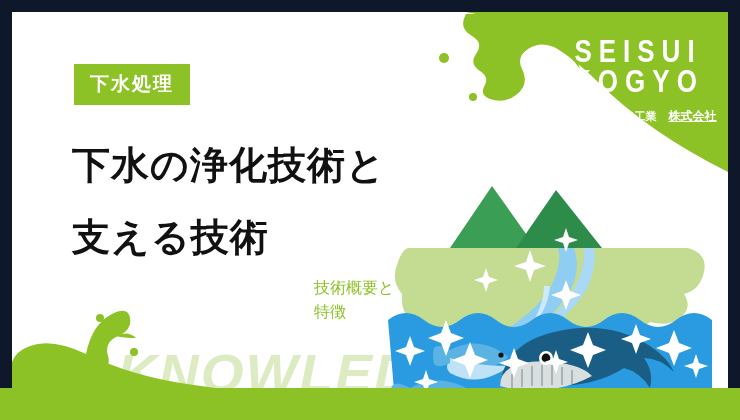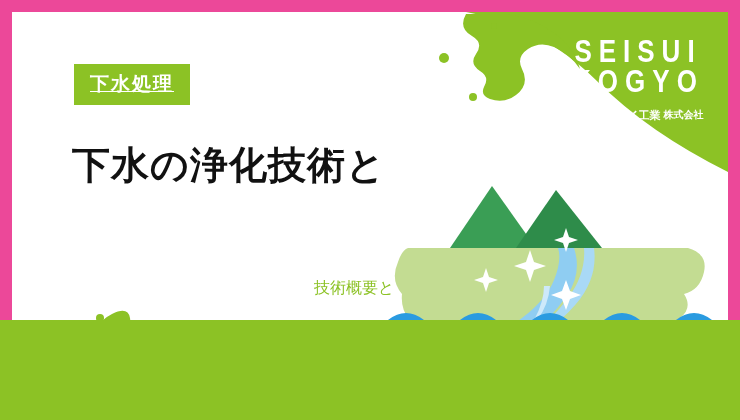--- a/index.html
+++ b/index.html
@@ -2,22 +2,22 @@
 <html><head>
 <meta charset="utf-8">
 <style>
   html,body{margin:0;padding:0;}
   body{
     width:740px;height:420px;
     font-family:"Liberation Sans","DejaVu Sans",sans-serif;
     background:#8CC225;overflow:hidden;
   }
   .card{
-    position:relative;width:740px;height:320px;
-    background:#ec4899;overflow:hidden;
+    position:relative;width:740px;height:388px;
+    background:#0f172a;overflow:hidden;
   }
   
   .inner-panel{
     position:absolute;left:12px;top:12px;
     width:716px;height:396px;
     background:#ffffff;overflow:hidden;
   }
   
   .topwave{position:absolute;right:0;top:0;width:380px;height:160px;}
   
@@ -27,34 +27,33 @@
     align-items:center;justify-content:flex-start;padding-top:22px;
     box-sizing:border-box;
   }
   .logo-line{
     color:#ffffff;font-weight:bold;letter-spacing:7px;
     font-size:26px;line-height:30px;text-align:center;
     font-family:"Liberation Sans",sans-serif;
     transform:scaleY(1.18);transform-origin:center top;
   }
   .logo-sub{
-    margin-top:14px;display:flex;align-items:flex-start;gap:3px;
+    margin-top:14px;display:flex;align-items:center;gap:12px;
     color:#ffffff;font-size:11px;font-weight:bold;
     font-family:"DejaVu Sans",sans-serif;white-space:nowrap;
   }
-  .logo-sub .corp{font-size:10px;}
+  .logo-sub .corp{font-size:12px;text-decoration:underline;}
   
   .badge{
     position:absolute;left:62px;top:52px;
     background:#8CC225;color:#ffffff;
     font-size:19px;font-weight:bold;letter-spacing:2px;
     padding:7px 16px 8px 16px;
     font-family:"DejaVu Sans",sans-serif;
     z-index:5;
-    text-decoration:underline;
   }
   
   .title{
     position:absolute;left:60px;top:108px;width:420px;
     color:#111111;font-weight:bold;
     font-size:38px;line-height:54px;letter-spacing:1px;
     font-family:"DejaVu Sans",sans-serif;
     z-index:5;
   }
   .title div{white-space:nowrap;margin-top:18px;}
@@ -111,24 +110,26 @@
         </svg>
         <span>セイスイ工業</span>
         <span class="corp">株式会社</span>
       </div>
     </div>
 
     <div class="badge">下水処理</div>
 
     <div class="title">
       <div>下水の浄化技術と</div>
+      <div>支える技術</div>
     </div>
 
     <div class="subtitle">
       <div>技術概要と</div>
+      <div>特徴</div>
     </div>
 
     <div class="knowledge">KNOWLEDGE</div>
 
     <svg class="botwave" viewBox="0 0 300 120" preserveAspectRatio="none">
       <path d="M0 120 H300 V112 Q230 104 175 96 Q120 88 74 66
                Q40 50 18 58 Q4 63 0 74 Z" fill="#8CC225"></path>
 
       <path d="M74 66 q6 -30 26 -40 q16 -8 18 4 q2 12 -12 18
                q-14 6 -10 20 q3 11 -6 12 q-12 1 -16 -14 Z" fill="#8CC225"></path>

